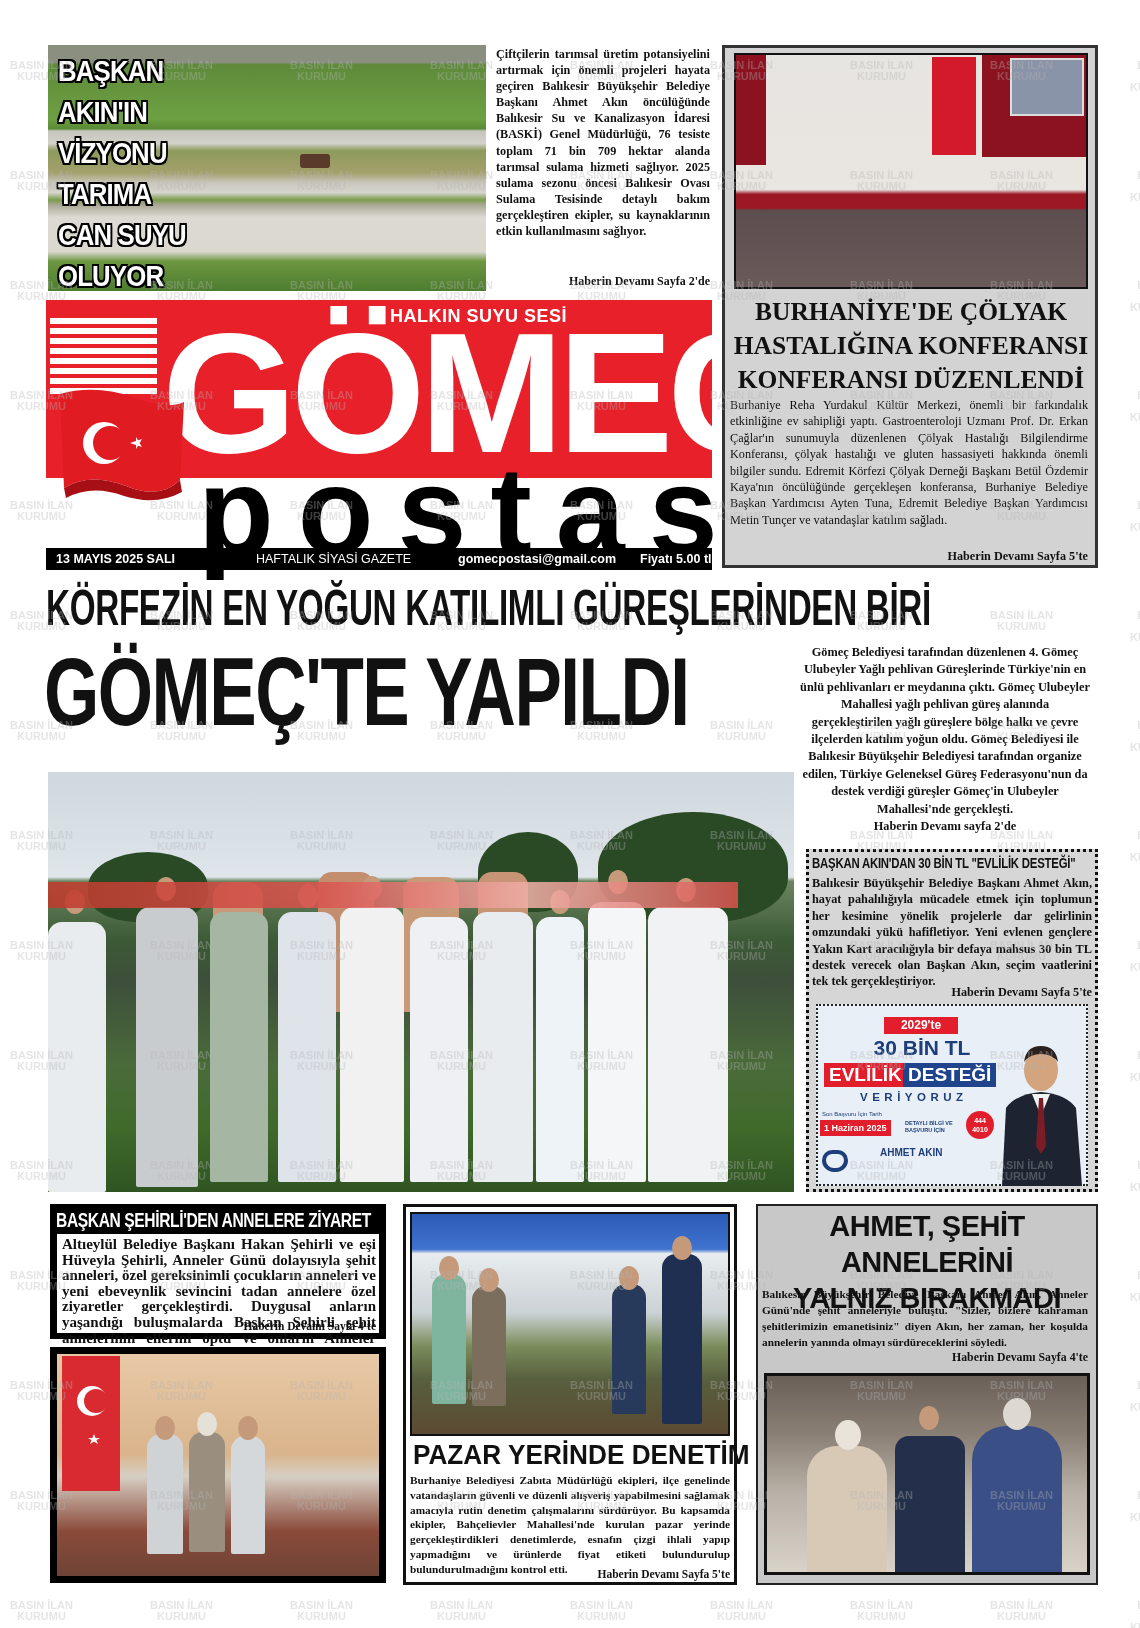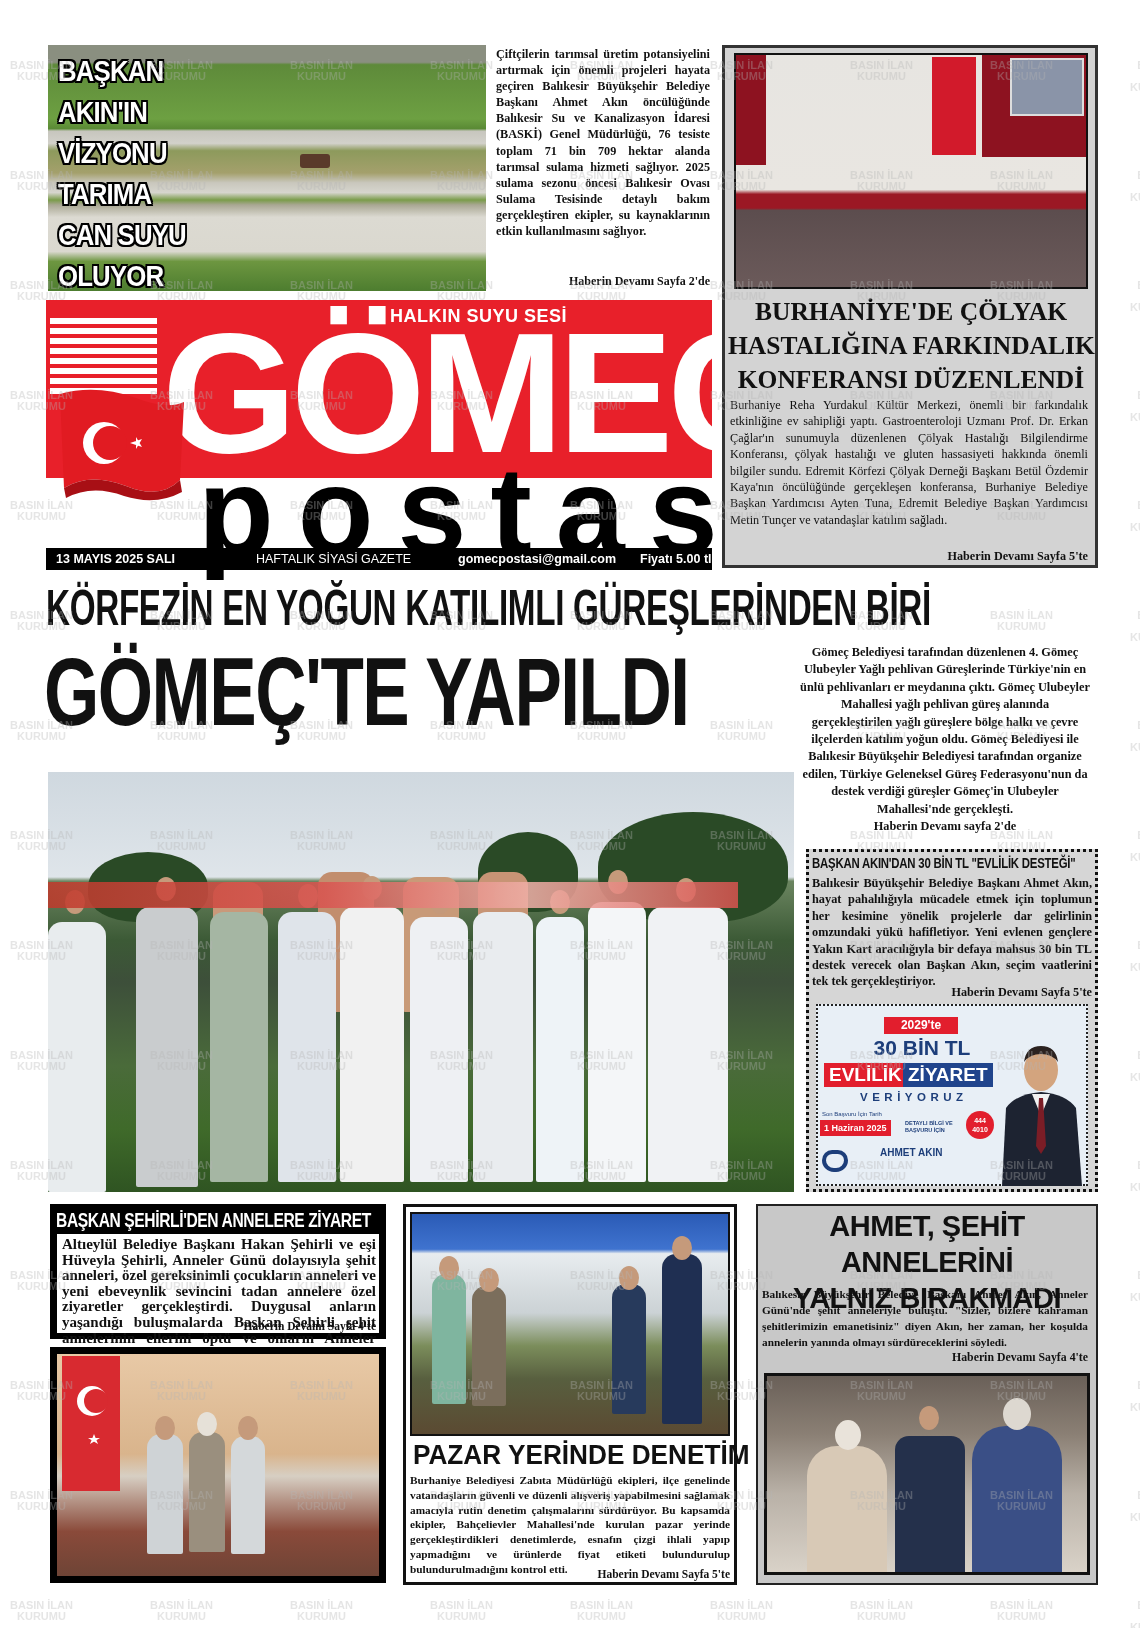--- a/index.html
+++ b/index.html
@@ -171,21 +171,21 @@
 </div>
 
 <div class="abs" id="conf-box"></div>
 <div class="photo" id="conf-photo"></div>
 <div class="abs" id="conf-curtain-l"></div>
 <div class="abs" id="conf-curtain-r"></div>
 <div class="abs" id="conf-flag"></div>
 <div class="abs" id="conf-screen"></div>
 <div class="abs" id="conf-title">
   <div>BURHANİYE'DE ÇÖLYAK</div>
-  <div>HASTALIĞINA FARKINDALIK</div>
+  <div>HASTALIĞINA KONFERANSI</div>
   <div>KONFERANSI DÜZENLENDİ</div>
 </div>
 <div class="abs justify" id="conf-text">Burhaniye Reha Yurdakul Kültür Merkezi, önemli bir farkındalık etkinliğine ev sahipliği yaptı. Gastroenteroloji Uzmanı Prof. Dr. Erkan Çağlar'ın sunumuyla düzenlenen Çölyak Hastalığı Bilgilendirme Konferansı, çölyak hastalığı ve gluten hassasiyeti hakkında önemli bilgiler sundu. Edremit Körfezi Çölyak Derneği Başkanı Betül Özdemir Kaya'nın öncülüğünde gerçekleşen konferansa, Burhaniye Belediye Başkan Yardımcısı Ayten Tuna, Edremit Belediye Başkan Yardımcısı Metin Tunçer ve vatandaşlar katılım sağladı.</div>
 <div class="abs" id="conf-more">Haberin Devamı Sayfa 5'te</div>
 
 <div class="abs" id="hl1">KÖRFEZİN EN YOĞUN KATILIMLI GÜREŞLERİNDEN BİRİ</div>
 <div class="abs" id="hl2">GÖMEÇ'TE YAPILDI</div>
 <div class="abs" id="wrestle-text">
   <span>Gömeç  Belediyesi tarafından düzenlenen 4. Gömeç Ulubeyler  Yağlı pehlivan Güreşlerinde Türkiye'nin en ünlü pehlivanları er meydanına çıktı. Gömeç Ulubeyler Mahallesi yağlı pehlivan güreş alanında gerçekleştirilen yağlı güreşlere bölge halkı ve çevre ilçelerden katılım yoğun oldu. Gömeç Belediyesi ile Balıkesir Büyükşehir Belediyesi tarafından organize edilen, Türkiye Geleneksel Güreş Federasyonu'nun da destek verdiği güreşler Gömeç'in Ulubeyler Mahallesi'nde gerçekleşti.</span><br>
   <span>Haberin Devamı sayfa 2'de</span>
@@ -226,21 +226,21 @@
 
 <div class="abs" id="evl-box"></div>
 <div class="abs" id="evl-title">BAŞKAN AKIN'DAN 30 BİN TL "EVLİLİK DESTEĞİ"</div>
 <div class="abs justify" id="evl-text">Balıkesir Büyükşehir Belediye Başkanı Ahmet Akın, hayat pahalılığıyla mücadele etmek için toplumun her kesimine yönelik projelerle dar gelirlinin omzundaki yükü hafifletiyor. Yeni evlenen gençlere Yakın Kart aracılığıyla bir defaya mahsus 30 bin TL destek verecek olan Başkan Akın, seçim vaatlerini tek tek gerçekleştiriyor.</div>
 <div class="abs" id="evl-more">Haberin Devamı Sayfa 5'te</div>
 
 <div class="abs" id="evl-ad"></div>
 <div class="abs" id="ad-year">2029'te</div>
 <div class="abs" id="ad-amount">30 BİN TL</div>
 <div class="abs" id="ad-evl">EVLİLİK</div>
-<div class="abs" id="ad-destek">ZİYARET</div>
+<div class="abs" id="ad-destek">DESTEĞİ</div>
 <div class="abs" id="ad-veriyoruz">VERİYORUZ</div>
 <div class="abs" id="ad-son">Son Başvuru İçin Tarih</div>
 <div class="abs" id="ad-date">1 Haziran 2025</div>
 <div class="abs" id="ad-detay">DETAYLI BİLGİ VE BAŞVURU İÇİN</div>
 <div class="abs" id="ad-phone">444 4010</div>
 <div class="abs" id="ad-logo-heart"></div>
 <div class="abs" id="ad-logo-name">AHMET AKIN</div>
 <svg class="abs" id="ad-person" viewBox="0 0 90 150">
   <ellipse cx="45" cy="34" rx="17" ry="21" fill="#d3a47e"></ellipse>
   <path d="M28,26 Q30,10 45,10 Q60,10 62,26 Q56,18 45,18 Q34,18 28,26 Z" fill="#2b2220"></path>

